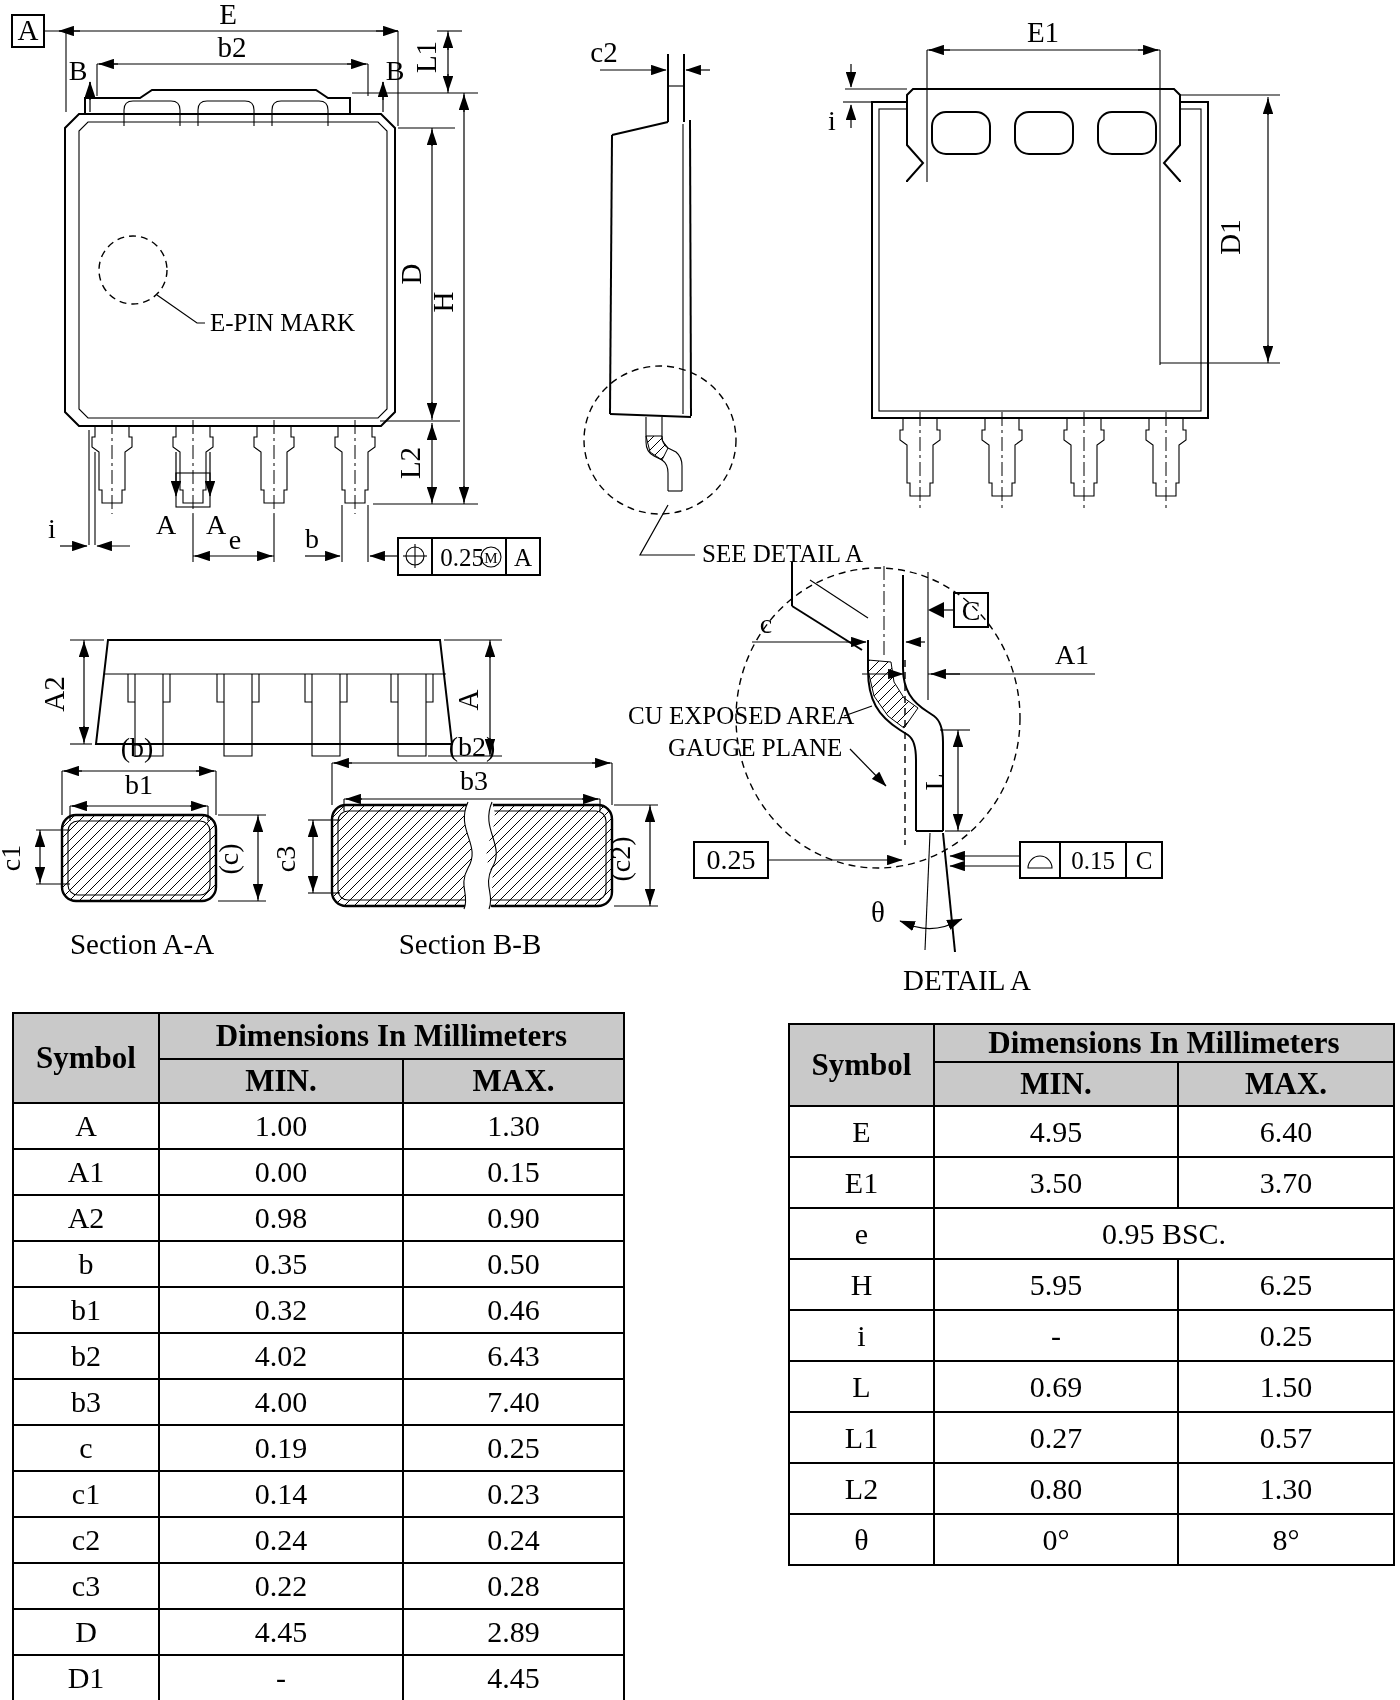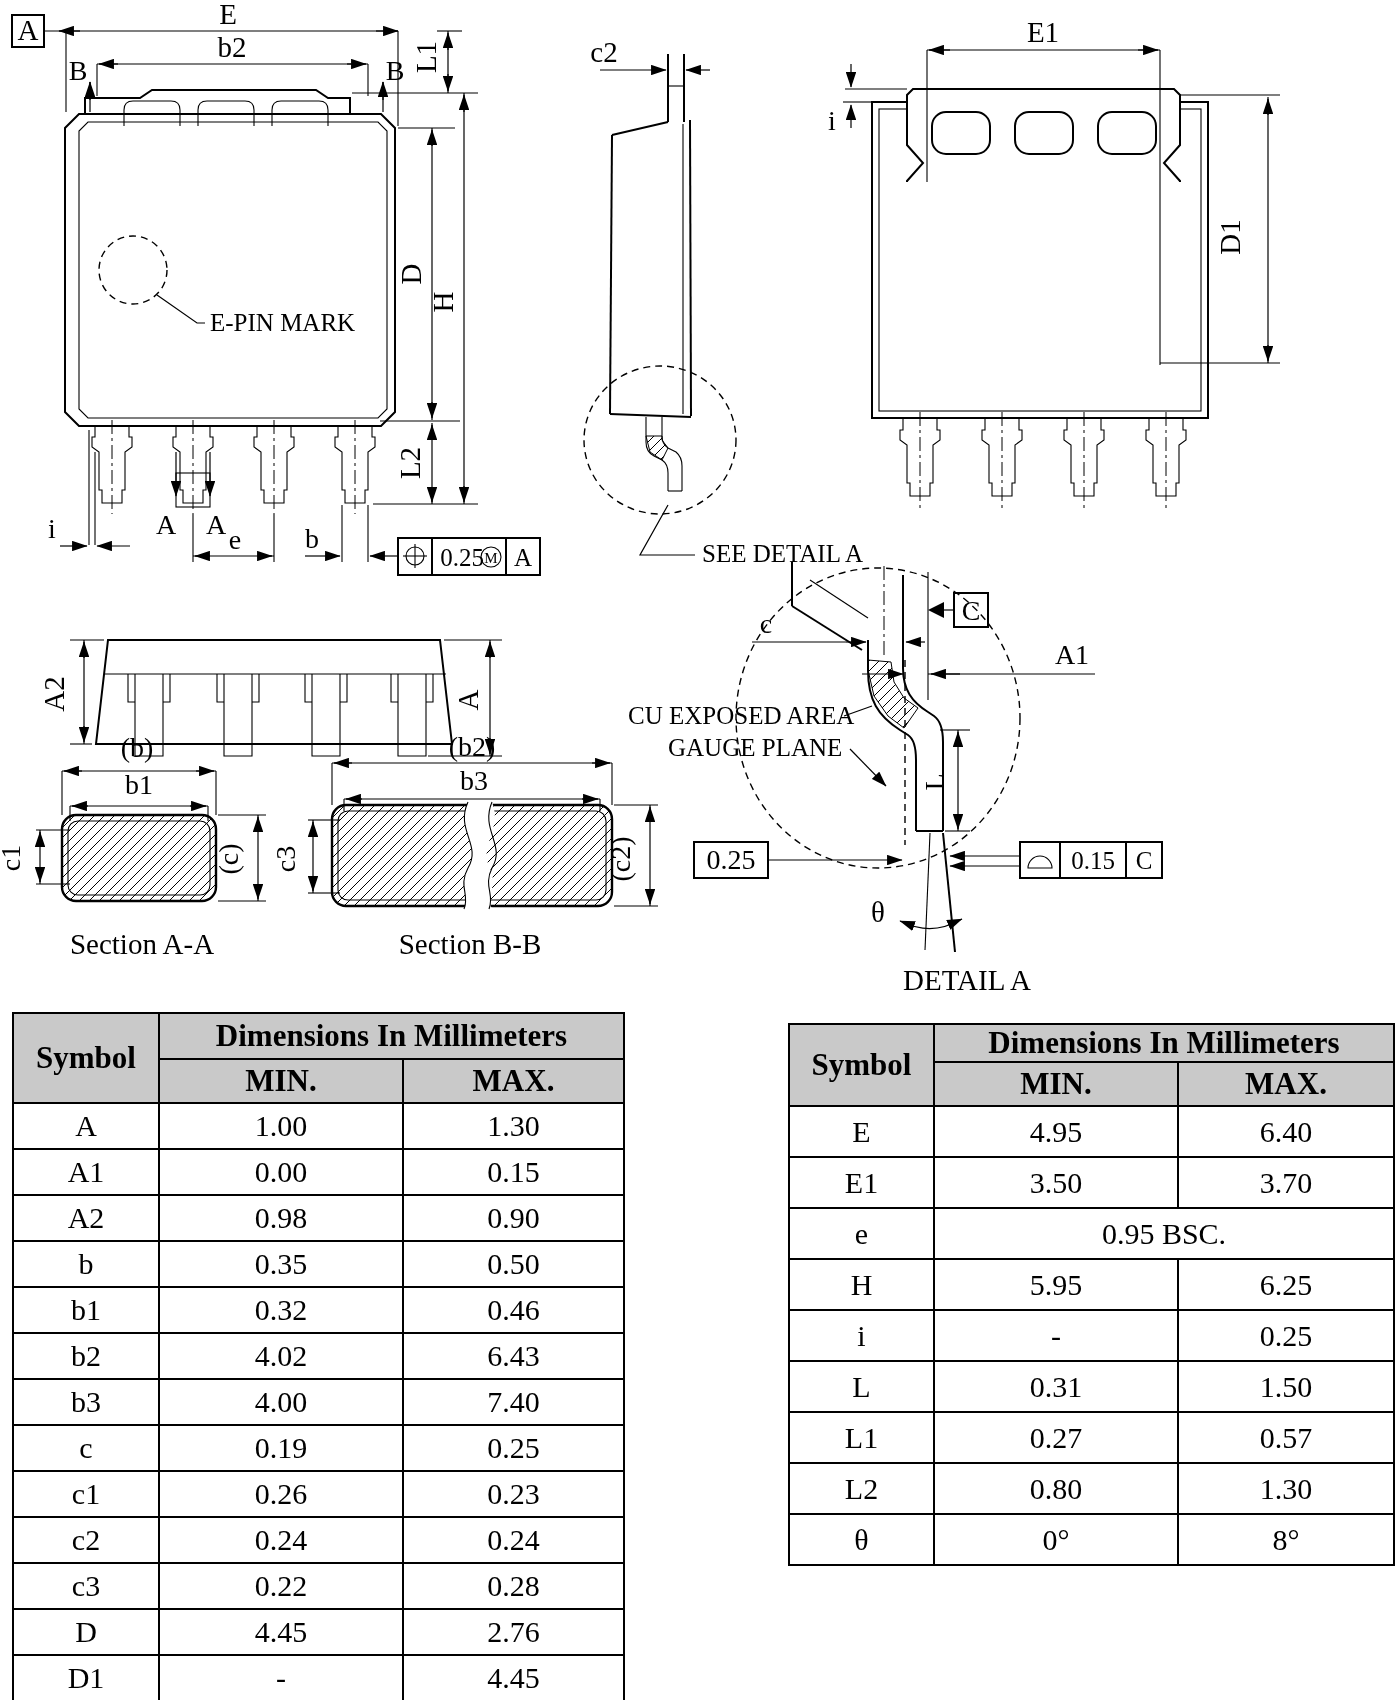--- a/index.html
+++ b/index.html
@@ -435,37 +435,37 @@
           <td>4.00</td>
           <td>7.40</td>
         </tr>
   <tr class="r">
           <td>c</td>
           <td>0.19</td>
           <td>0.25</td>
         </tr>
   <tr class="r">
           <td>c1</td>
-          <td>0.26</td>
+          <td>0.14</td>
           <td>0.23</td>
         </tr>
   <tr class="r">
           <td>c2</td>
           <td>0.24</td>
           <td>0.24</td>
         </tr>
   <tr class="r">
           <td>c3</td>
           <td>0.22</td>
           <td>0.28</td>
         </tr>
   <tr class="r">
           <td>D</td>
           <td>4.45</td>
-          <td>2.76</td>
+          <td>2.89</td>
         </tr>
   <tr class="r">
           <td>D1</td>
           <td>-</td>
           <td>4.45</td>
         </tr>
 </tbody>
     </table>
 
 <table id="table-right" class="dimtable">
@@ -502,21 +502,21 @@
           <td>5.95</td>
           <td>6.25</td>
         </tr>
   <tr class="r">
           <td>i</td>
           <td>-</td>
           <td>0.25</td>
         </tr>
   <tr class="r">
           <td>L</td>
-          <td>0.31</td>
+          <td>0.69</td>
           <td>1.50</td>
         </tr>
   <tr class="r">
           <td>L1</td>
           <td>0.27</td>
           <td>0.57</td>
         </tr>
   <tr class="r">
           <td>L2</td>
           <td>0.80</td>

